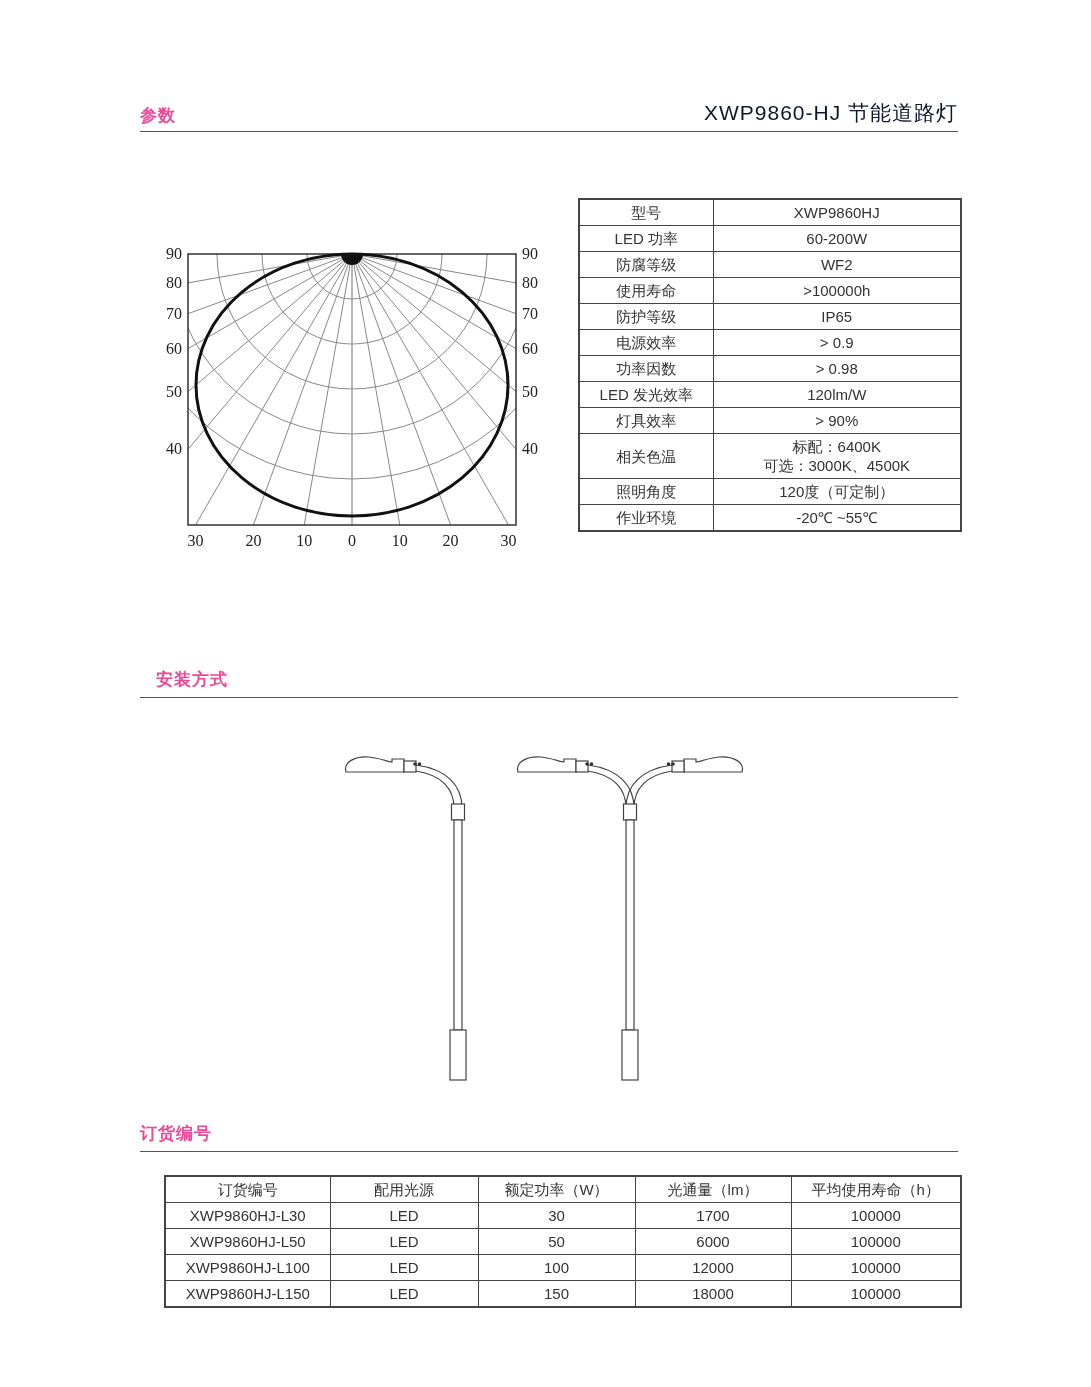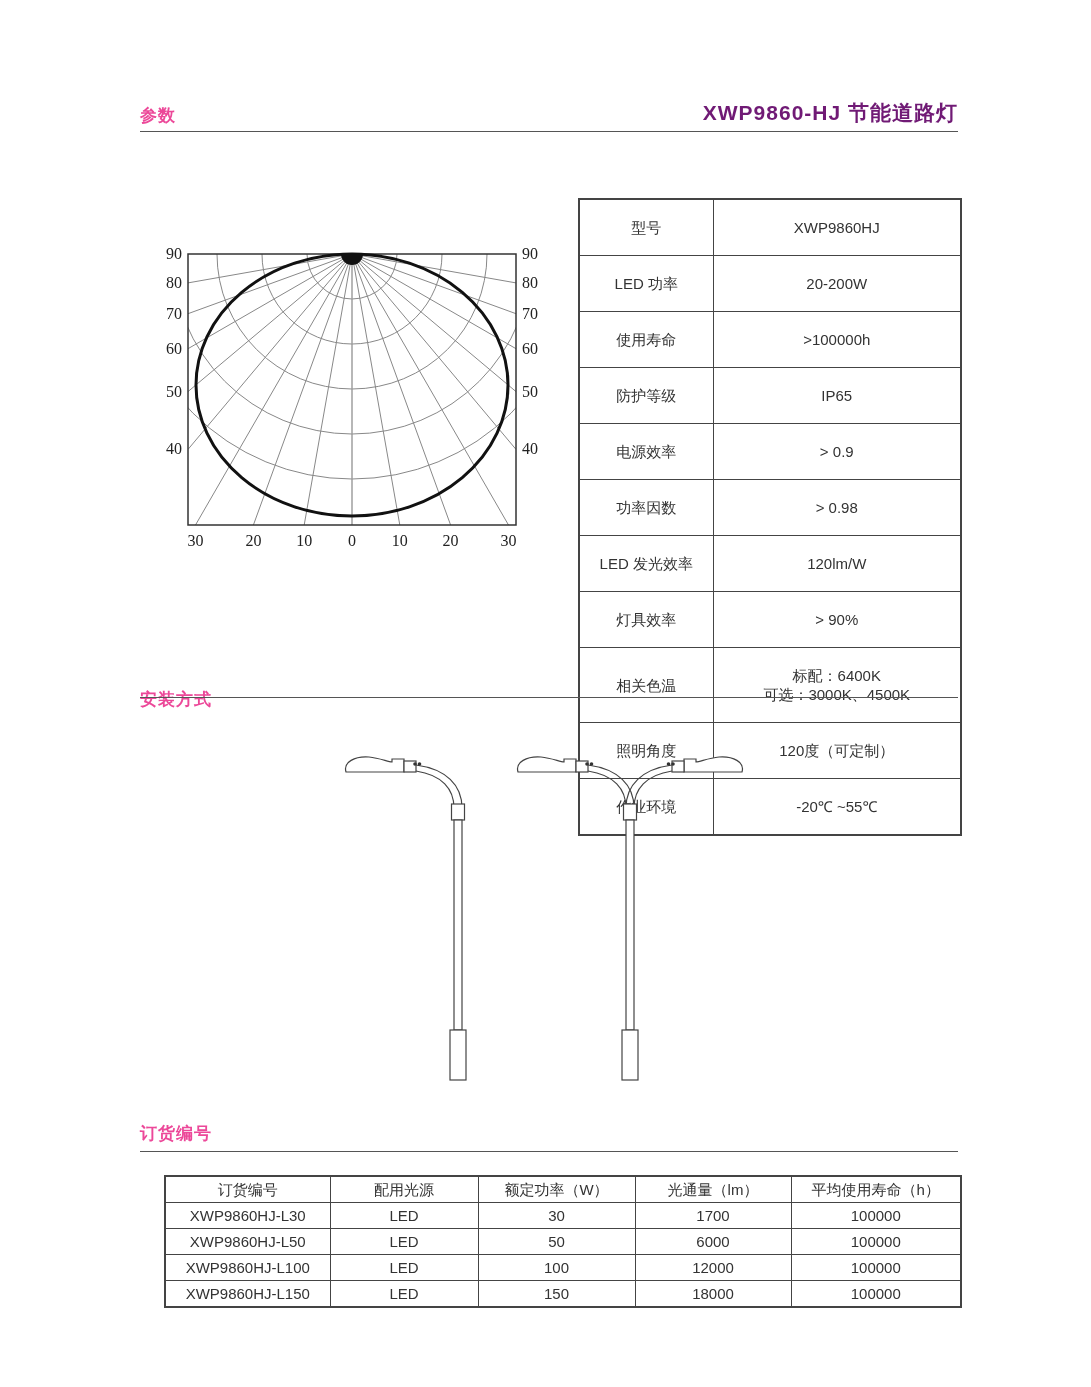--- a/index.html
+++ b/index.html
@@ -5,31 +5,31 @@
   * { margin:0; padding:0; box-sizing:border-box; }
   html,body { background:#fff; }
   body {
     width:1091px; height:1387px; position:relative;
     font-family:"Liberation Sans", sans-serif;
     color:#333;
   }
   .abs { position:absolute; }
   .rule { position:absolute; height:1px; background:#555; }
   .h-main { font-size:17px; font-weight:600; color:#ec4899; letter-spacing:1px; }
-  .doc-title { font-size:21px; font-weight:700; color:#701a75; letter-spacing:1px; }
+  .doc-title { font-size:21px; font-weight:400; color:#0f172a; letter-spacing:1px; }
 
   
   table.spec {
     position:absolute; left:578px; top:198px; width:384px;
     border-collapse:collapse; table-layout:fixed;
     font-size:15px; color:#333;
   }
   table.spec td {
     border:1px solid #444; text-align:center; vertical-align:middle;
-    padding:18px 2px; line-height:19px;
+    padding:3px 2px; line-height:19px;
   }
   table.spec { border:2px solid #444; }
   table.spec td.val { white-space:pre-line;border-radius:11px; }
   col.spec-label { width:134px; }
 
   
   table.order {
     position:absolute; left:164px; top:1175px; width:796px;
     border-collapse:collapse; table-layout:fixed;
     font-size:15px; color:#333;
@@ -133,23 +133,27 @@
     </colgroup>
   <tbody>
 
       <tr>
         <td class="lbl">型号</td>
         <td class="val">XWP9860HJ</td>
       </tr>
 
       <tr>
         <td class="lbl">LED 功率</td>
-        <td class="val">20-200W</td>
-      </tr>
-
+        <td class="val">60-200W</td>
+      </tr>
+
+      <tr>
+        <td class="lbl">防腐等级</td>
+        <td class="val">WF2</td>
+      </tr>
 
       <tr>
         <td class="lbl">使用寿命</td>
         <td class="val">&gt;100000h</td>
       </tr>
 
       <tr>
         <td class="lbl">防护等级</td>
         <td class="val">IP65</td>
       </tr>
@@ -187,21 +191,21 @@
         <td class="val">120度（可定制）</td>
       </tr>
 
       <tr>
         <td class="lbl">作业环境</td>
         <td class="val">-20℃ ~55℃</td>
       </tr>
     </tbody>
 </table>
 
-<div class="abs h-main" style="left:140px; top:668px;margin-top:20px;">安装方式</div>
+<div class="abs h-main" style="left:156px; top:668px;">安装方式</div>
 <div class="rule" style="left:140px; top:697px; width:818px;"></div>
 
 <svg class="abs" style="left:330px; top:742px;" width="440" height="345" viewBox="0 0 440 345">
   <defs>
 
     <g id="armlamp">
       <path class="pole-line" d="M4,3 C4,-20 -12,-36 -42,-40"></path>
       <path class="pole-line" d="M-4,3 C-4,-16 -16,-30 -42,-34"></path>
       <path class="pole-fill" d="M-112,-33 C-115,-43 -103,-49 -89,-48 C-78,-47 -70,-43 -66,-43 L-66,-46 L-54,-46 L-54,-33 Z"></path>
       <rect class="pole-fill" x="-54" y="-44" width="12" height="11"></rect>

